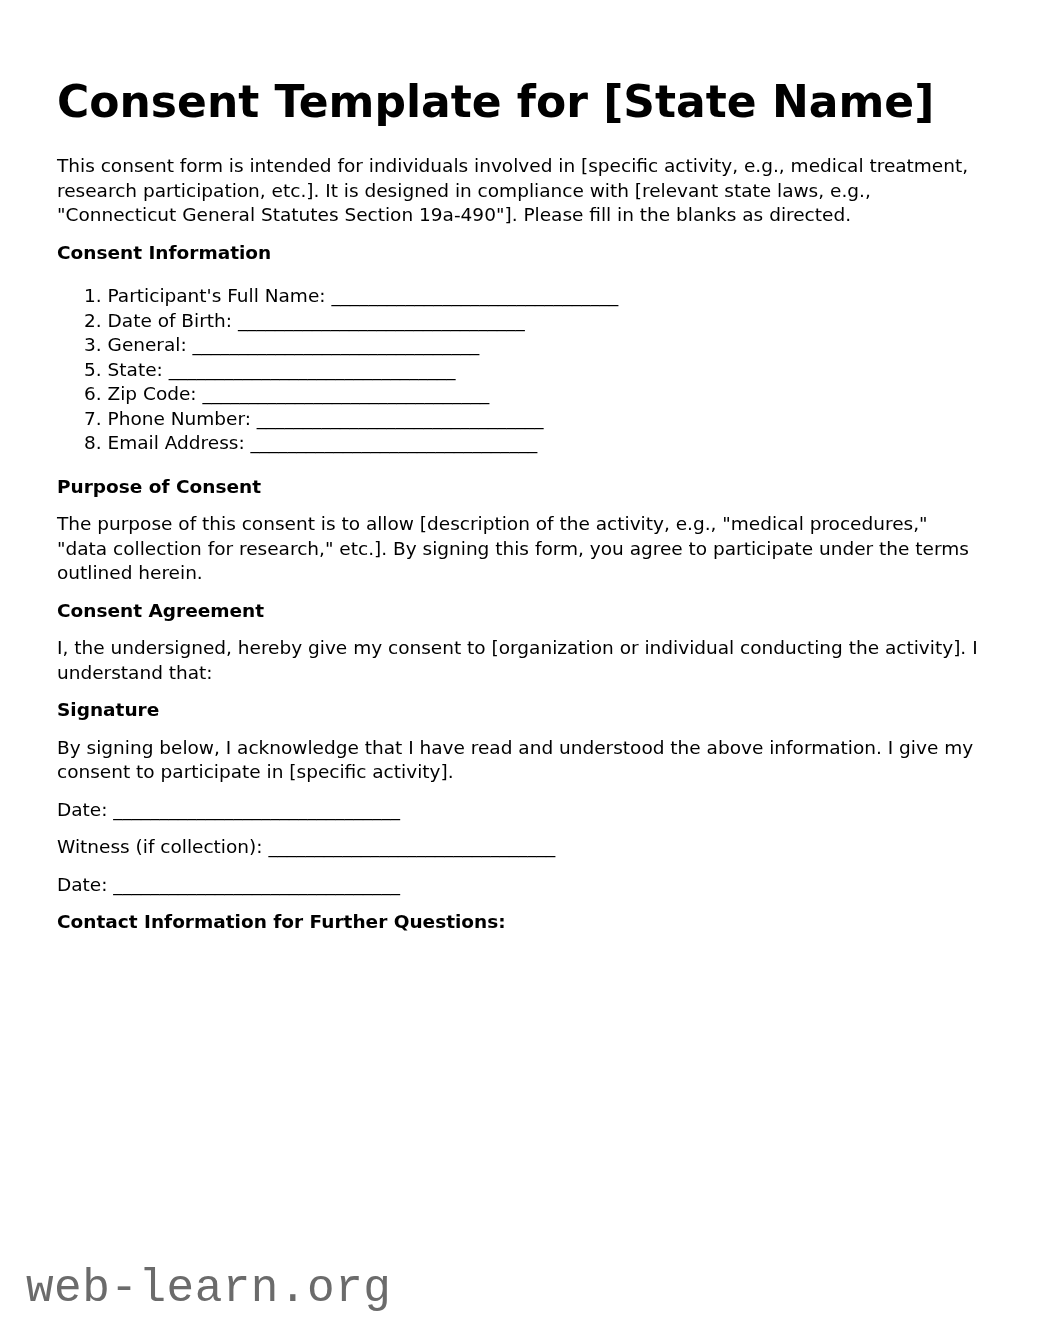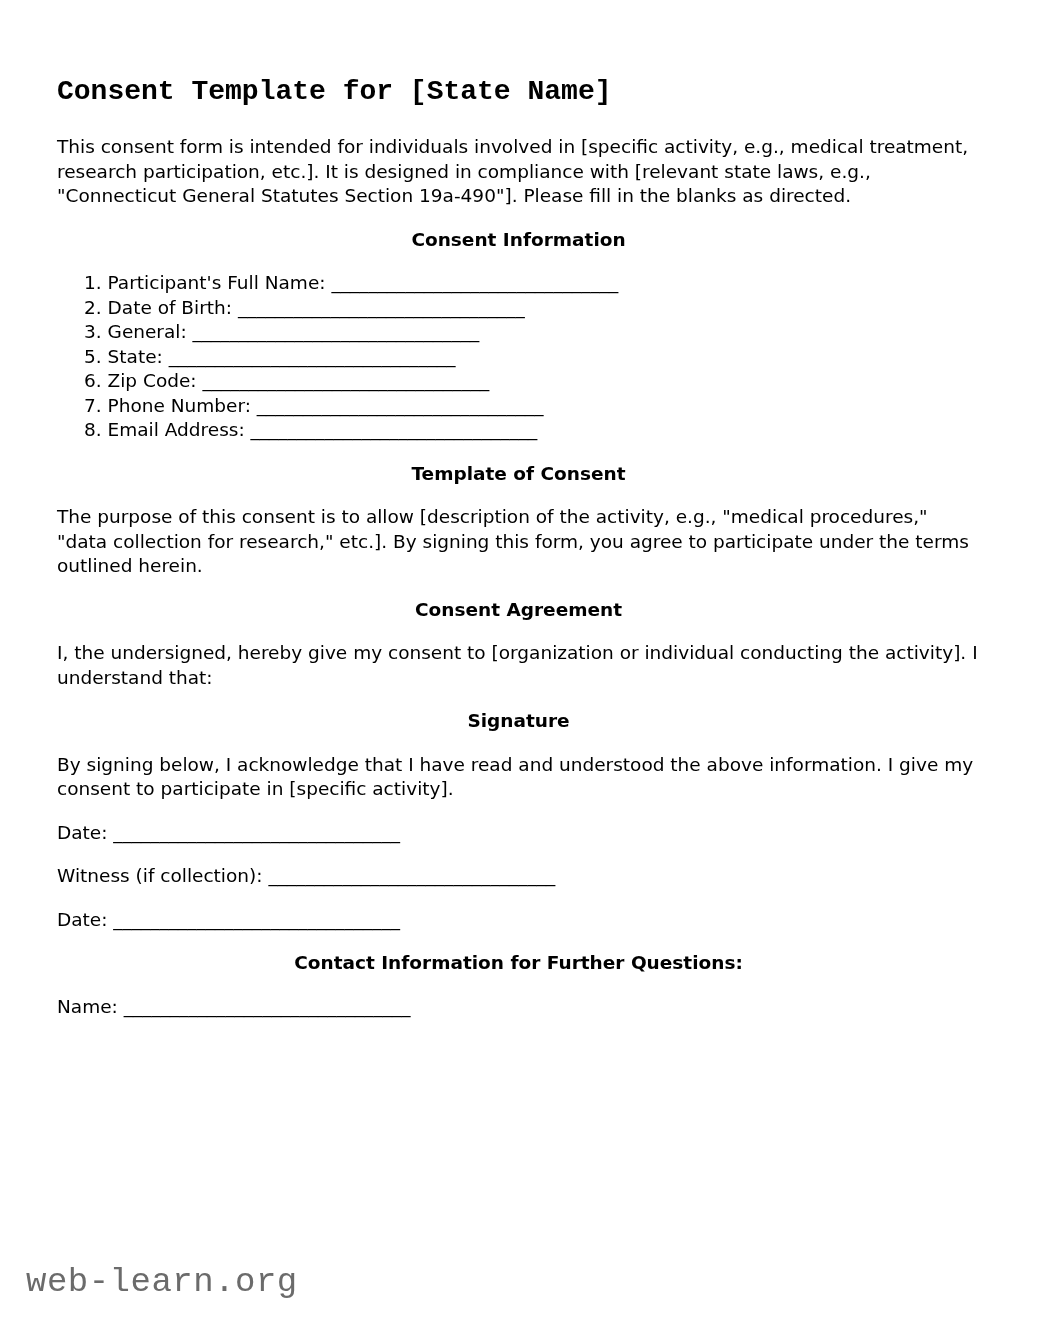--- a/index.html
+++ b/index.html
@@ -14,32 +14,30 @@
     overflow: hidden;
     font-family: "DejaVu Sans", sans-serif;
     font-size: 18.5px;
     line-height: 24.5px;
     color: #000000;
   }
   .page {
     padding: 76px 57px 0 57px;
   }
   h1.doc-title {
-    font-size: 28px;
+    font-size: 44px;
     line-height: 1.16;
     font-weight: bold;
     margin: 0 0 27px 0;
-    font-family: Liberation Mono, monospace;
   }
   p {
-    margin: 19px 0;
+    margin: 13px 0;
   }
   p.bold-heading {
     font-weight: bold;
-    text-align: center;
   }
   ol.fields-list {
     list-style: none;
     margin: 19px 0;
     padding: 0 0 0 27px;
   }
   ol.fields-list li {
     line-height: 24.5px;
   }
   ol.fields-list .num {
@@ -59,21 +57,21 @@
     font-weight: normal;
   }
   .blank {
     white-space: nowrap;
   }
   .watermark {
     position: absolute;
     left: 26px;
     top: 1262px;
     font-family: "Liberation Mono", monospace;
-    font-size: 34px;
+    font-size: 46px;
     line-height: 1.2;
     color: #6b6b6b;
     letter-spacing: 0.5px;
     white-space: nowrap;
   }
 </style>
 </head>
 <body>
 
 <div class="page">
@@ -101,21 +99,21 @@
       <strong class="field-label">Zip Code:</strong>
       <span class="blank">_______________________________</span></li>
     <li><span class="num">7.</span>
       <strong class="field-label">Phone Number:</strong>
       <span class="blank">_______________________________</span></li>
     <li><span class="num">8.</span>
       <strong class="field-label">Email Address:</strong>
       <span class="blank">_______________________________</span></li>
   </ol>
 
-  <p class="bold-heading">Template of Consent</p>
+  <p class="bold-heading">Purpose of Consent</p>
 
   <p>The purpose of this consent is to allow [description of the activity, e.g., "medical procedures," "data collection for research," etc.]. By signing this form, you agree to participate under the terms outlined herein.</p>
 
   <p class="bold-heading">Consent Agreement</p>
 
   <p>I, the undersigned, hereby give my consent to [organization or individual conducting the activity]. I understand that:</p>
 
 
   <p class="bold-heading">Signature</p>
 
@@ -132,20 +130,16 @@
     <span class="blank">_______________________________</span>
   </p>
 
   <p class="sig-line">
     <strong>Date:</strong>
     <span class="blank">_______________________________</span>
   </p>
 
   <p class="bold-heading">Contact Information for Further Questions:</p>
 
-  <p class="sig-line">
-    <strong class="contact-label">Name:</strong>
-    <span class="blank">_______________________________</span>
-  </p>
 
 </div>
 
 <div class="watermark">web-learn.org</div>
 
 </body></html>

